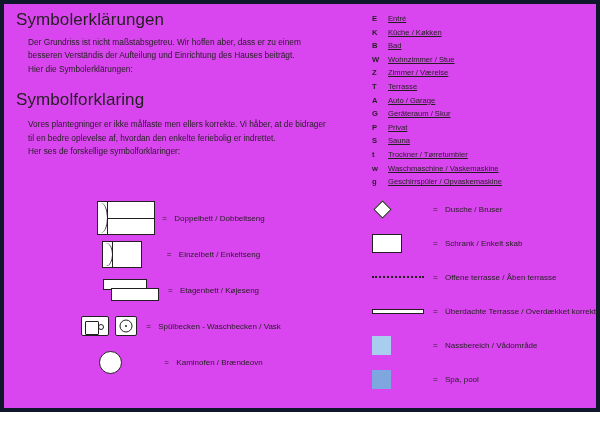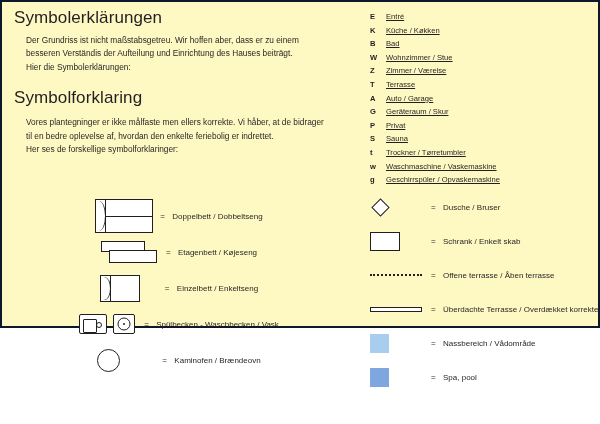--- a/index.html
+++ b/index.html
@@ -10,24 +10,24 @@
     width: 600px;
     height: 424px;
     background: #ffffff;
     font-family: "Liberation Sans", sans-serif;
     color: #231f20;
     overflow: hidden;
   }
   .page {
     position: relative;
     width: 600px;
-    height: 328px;
-    box-sizing: border-box;
-    border: 2px solid #0f172a;
-    background: #fef9c3;
+    height: 412px;
+    box-sizing: border-box;
+    border: 4px solid #0f172a;
+    background: #d946ef;
   }
   
   .left {
     position: absolute;
     left: 12px;
     top: 6px;
     width: 330px;
   }
   h1.title {
     font-size: 17px;
@@ -304,35 +304,35 @@
         <div class="bed bed-double">
           <div class="pillow"></div>
           <div class="mid"></div>
         </div>
       </div>
       <div class="lbl">Doppelbett / Dobbeltseng</div>
     </div>
 
     <div class="sym-row">
       <div class="art">
+        <div class="bed bed-single">
+          <div class="pillow"></div>
+        </div>
+      </div>
+      <div class="lbl">Einzelbett / Enkeltseng</div>
+    </div>
+
+    <div class="sym-row">
+      <div class="art">
         <div class="bunk">
           <div class="top"></div>
           <div class="bot"></div>
         </div>
       </div>
       <div class="lbl">Etagenbett / Køjeseng</div>
-    </div>
-
-    <div class="sym-row">
-      <div class="art">
-        <div class="bed bed-single">
-          <div class="pillow"></div>
-        </div>
-      </div>
-      <div class="lbl">Einzelbett / Enkeltseng</div>
     </div>
 
     <div class="sym-row">
       <div class="art">
         <div class="sinkwrap">
           <div class="sink">
             <div class="basin"></div>
             <div class="tap"></div>
           </div>
           <div class="washbasin">

